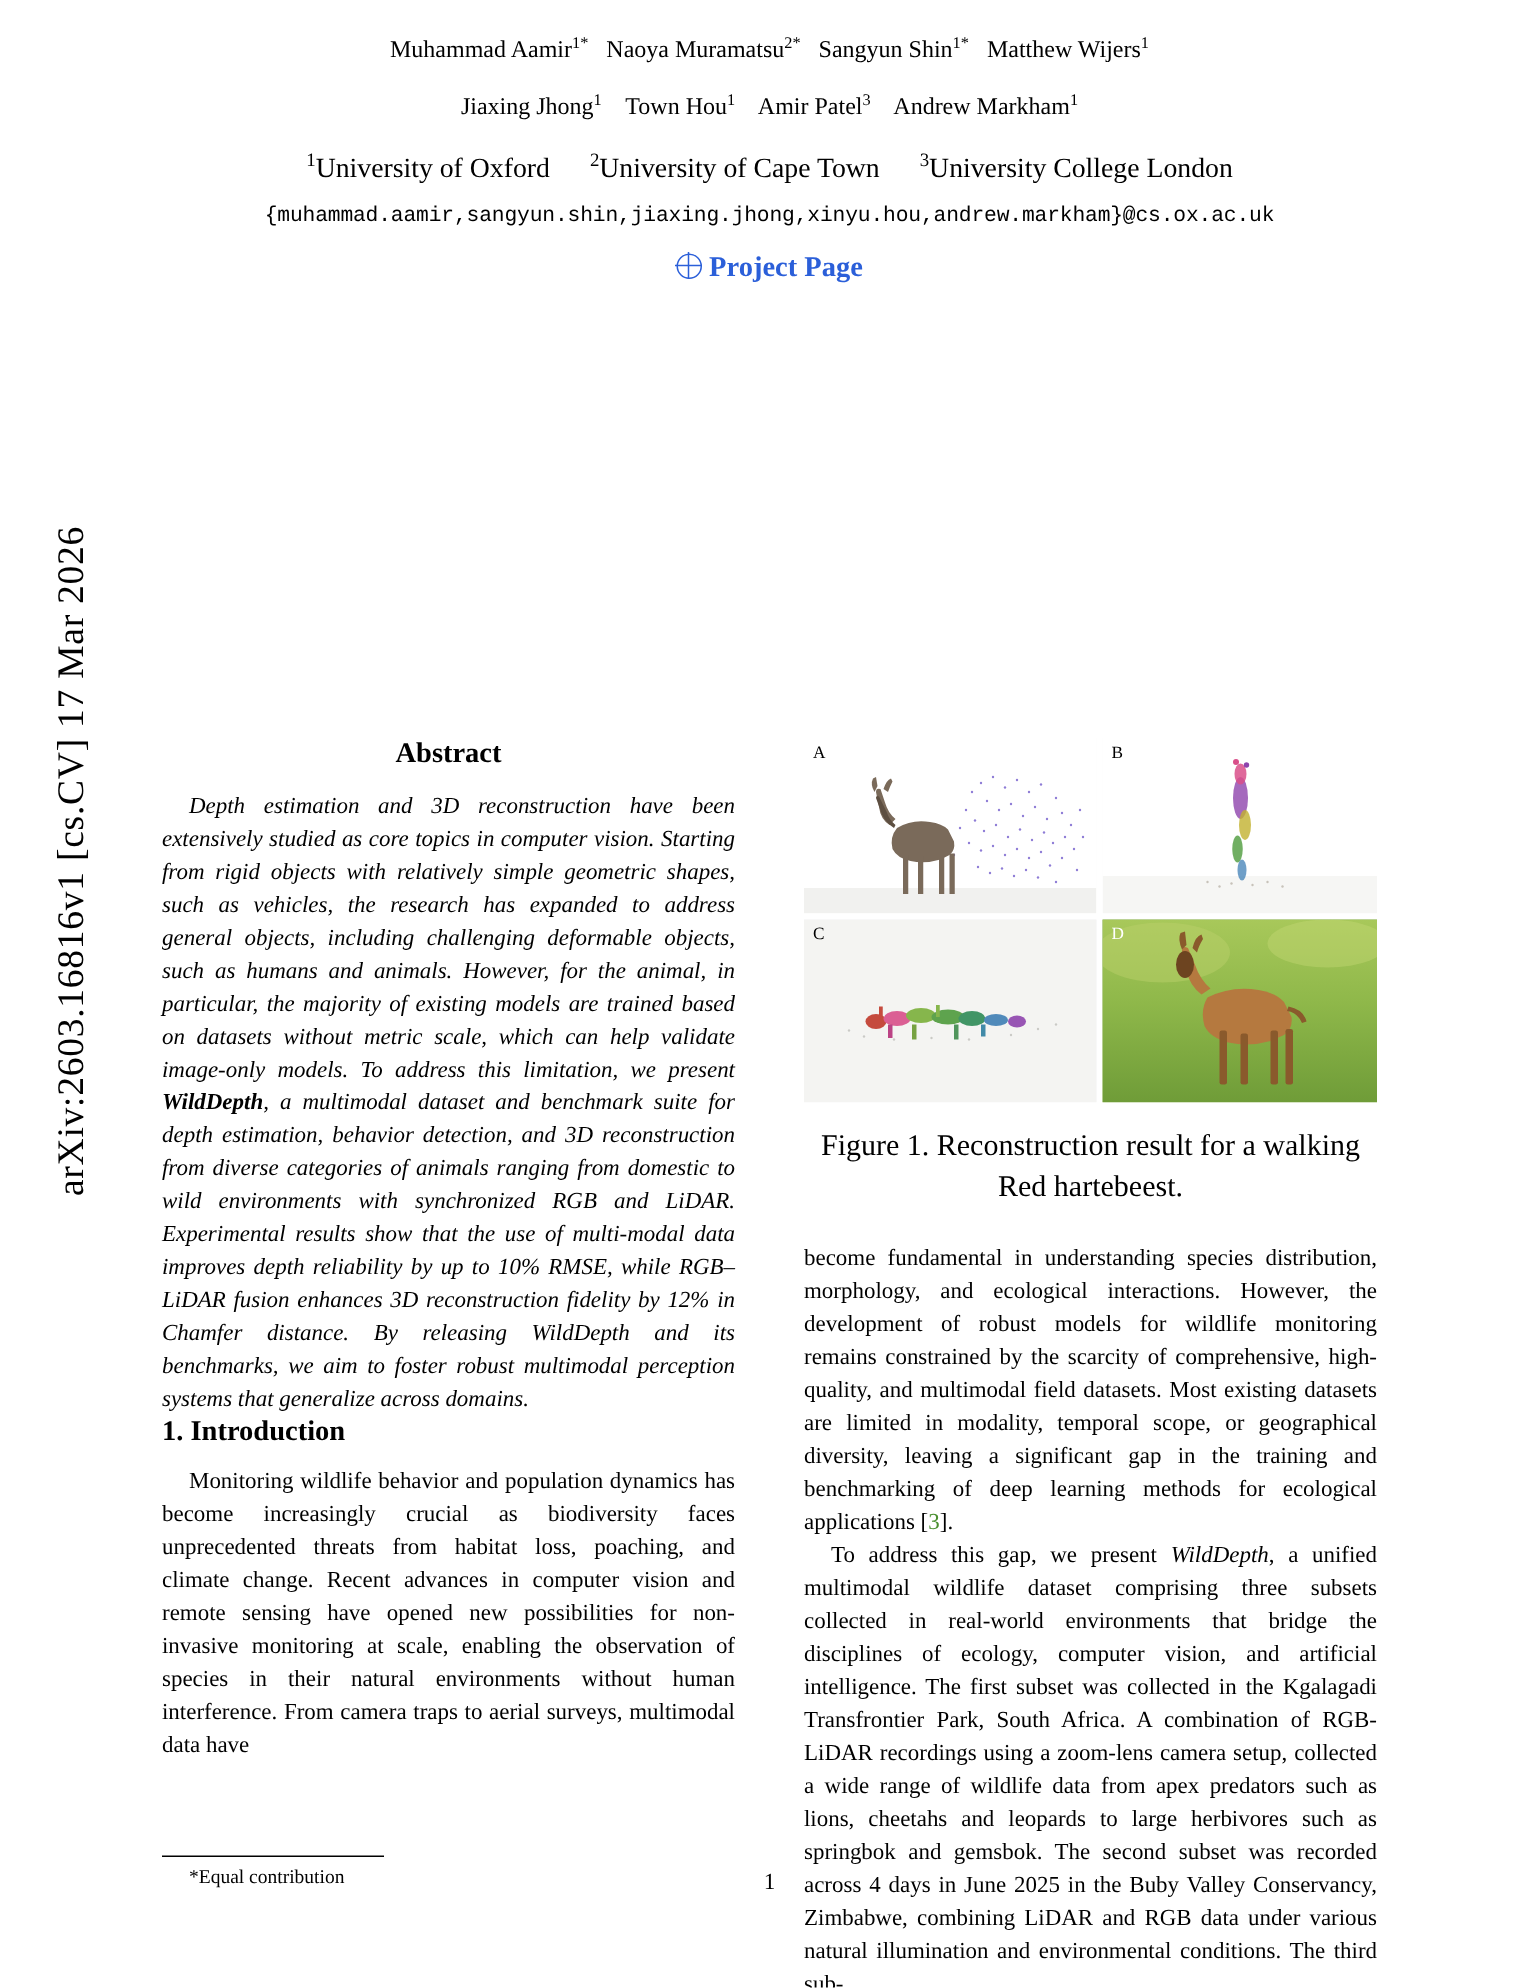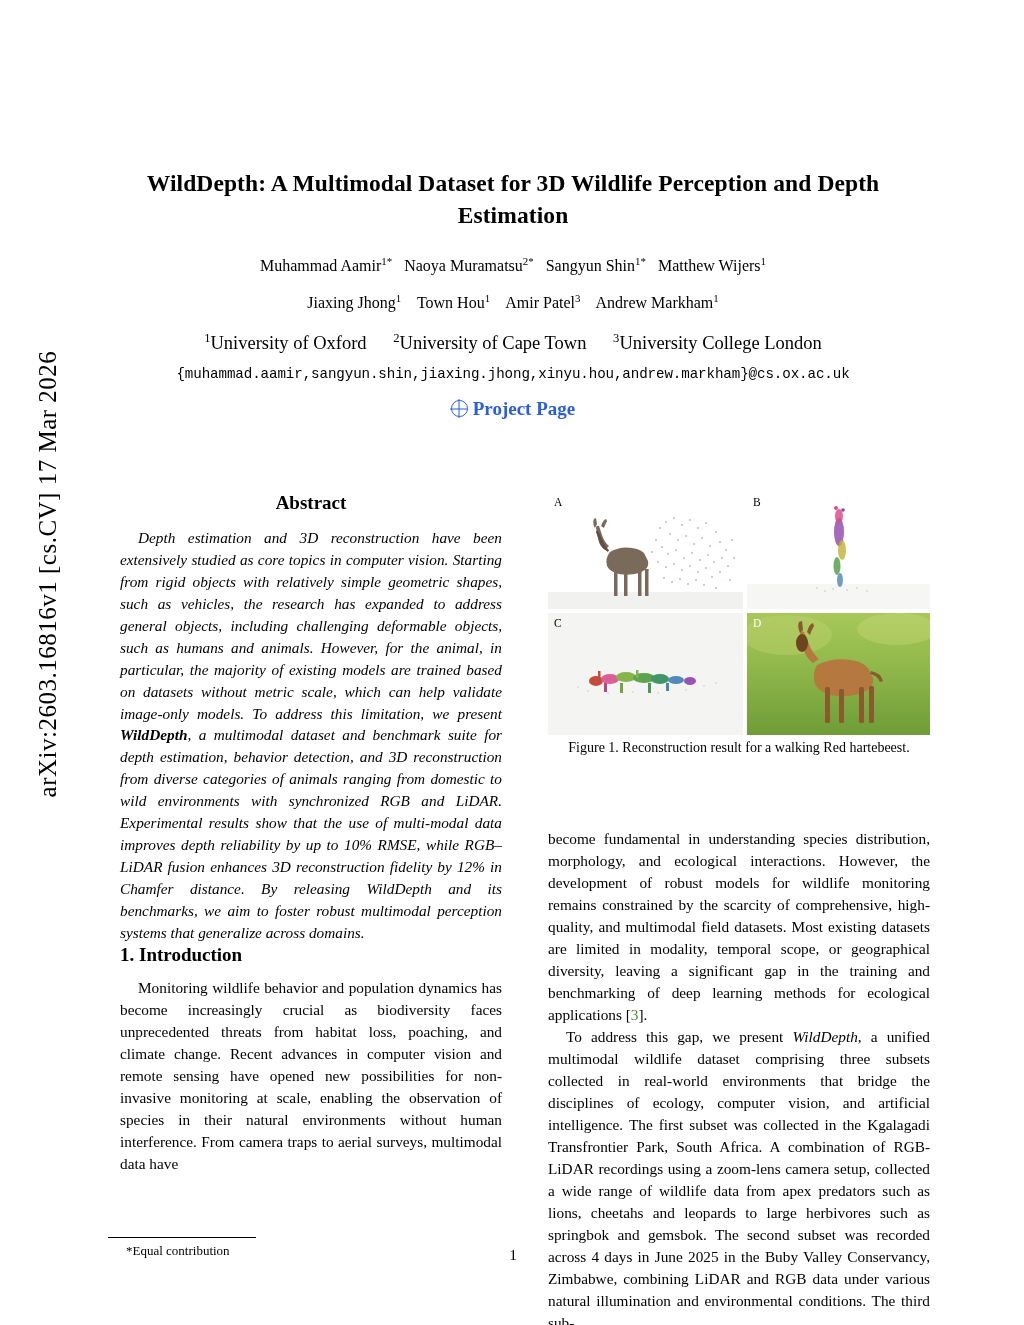--- a/index.html
+++ b/index.html
@@ -105,21 +105,21 @@
     position: absolute;
     top: 50%; left: -1.6px; right: -1.6px;
     height: 0; border-top: 1.6px solid #2b5fd9;
     transform: translateY(-50%);
   }
 
   
   #columns {
     position: absolute;
     top: 492px;
-    left: 12px;
+    left: 0;
     width: 810px;
     height: 790px;
   }
   .col {
     position: absolute;
     top: 0;
     width: 382px;
   }
   #col-left { left: 0; }
 
@@ -207,40 +207,39 @@
     z-index: 5;
   }
   #qA { left: 0; top: 0; width: 195px; height: 117px; background: #fdfdfd; }
   #qB { left: 199px; top: 0; width: 183px; height: 117px; background: #fdfdfd; }
   #qC { left: 0; top: 121px; width: 195px; height: 122px; background: #f4f4f2; }
   #qD { left: 199px; top: 121px; width: 183px; height: 122px; background: #7faa3e; }
   #qD .qlabel { color: #ffffff; }
 
   #fig-caption {
     width: 382px;
-    margin-top: 4px;
-    font-size: 14px;
+    margin-top: 16px;
+    font-size: 20px;
     text-align: center;
     line-height: 1.35;
   }
   #right-text {
     position: absolute;
     left: 428px;
     top: 304px;
     width: 382px;
   }
 </style>
 </head>
 <body>
 
 <div id="arxiv-stamp">arXiv:2603.16816v1  [cs.CV]  17 Mar 2026</div>
 
 <div id="page">
 
-  <div id="title">WildDepth: A Multimodal Dataset for 3D Wildlife Perception and Depth Estimation</div>
 
   <div class="authors-line">
     <span><span>Muhammad Aamir</span><sup>1*</sup></span>&nbsp;&nbsp;
     <span><span>Naoya Muramatsu</span><sup>2*</sup></span>&nbsp;&nbsp;
     <span><span>Sangyun Shin</span><sup>1*</sup></span>&nbsp;&nbsp;
     <span><span>Matthew Wijers</span><sup>1</sup></span>
   </div>
 
   <div class="authors-line second">
     <span><span>Jiaxing Jhong</span><sup>1</sup></span>&nbsp;&nbsp;&nbsp;

